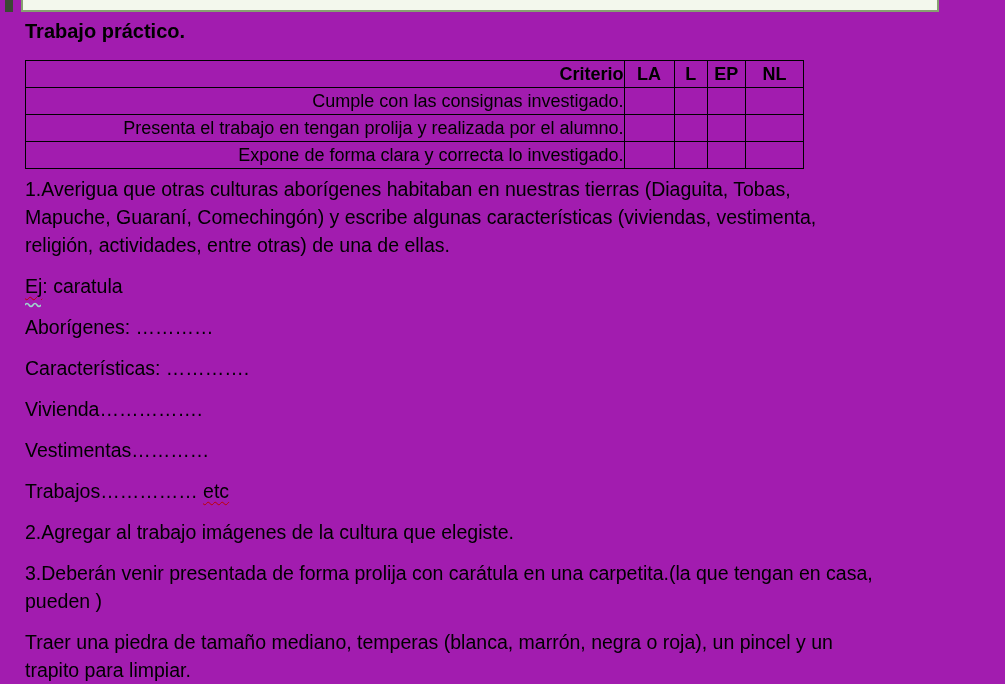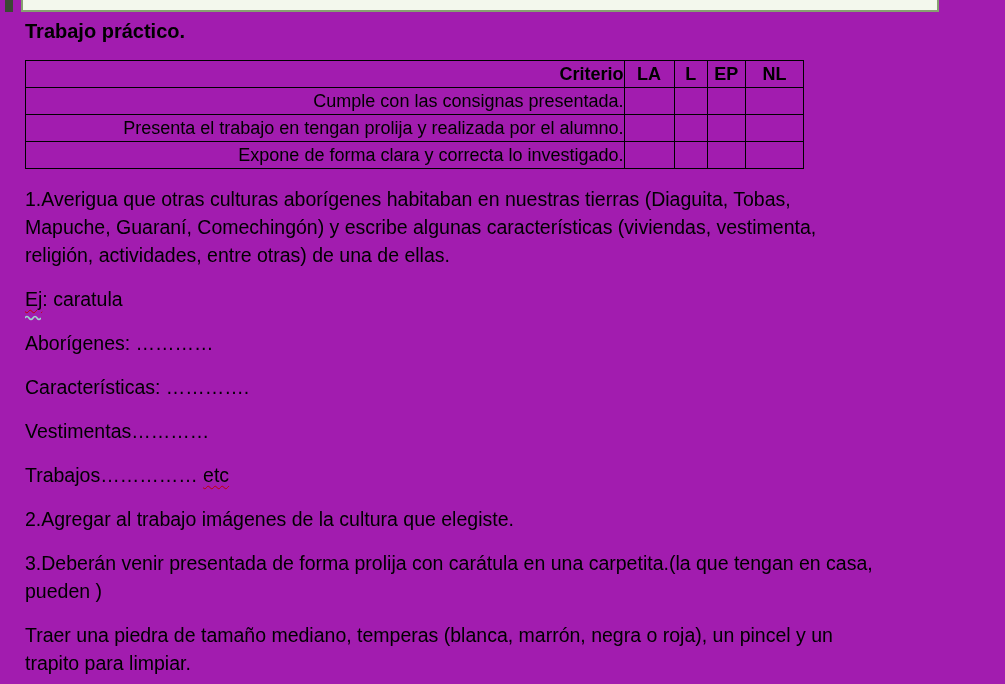--- a/index.html
+++ b/index.html
@@ -65,21 +65,21 @@
   table.rubric th { font-weight: bold; text-align: center; }
   table.rubric th.crit, table.rubric td.crit {
     text-align: right;
     padding-left: 7px;
   }
   .bodytext {
     margin-top: 6px;
     font-size: 19.5px;
     line-height: 28px;
   }
-  .bodytext p { margin: 16px 0 13px 0; }
+  .bodytext p { margin: 0 0 13px 0; }
   .bodytext p:last-child { margin-bottom: 0; }
   .ml { white-space: pre-line; }
   .sp {
     text-decoration-line: underline;
     text-decoration-style: wavy;
     text-decoration-color: #c00000;
     text-decoration-thickness: 1px;
     text-underline-offset: 3px;
   }
   .example-wrap { position: relative; }
@@ -109,21 +109,21 @@
     </colgroup>
     <tbody>
         <tr>
       <th class="crit">Criterio</th>
       <th>LA</th>
       <th>L</th>
       <th>EP</th>
       <th>NL</th>
     </tr>
     <tr>
-      <td class="crit">Cumple con las consignas presentada.</td>
+      <td class="crit">Cumple con las consignas investigado.</td>
       <td></td>
       <td></td>
       <td></td>
       <td></td>
     </tr>
     <tr>
       <td class="crit">Presenta el trabajo en tengan prolija y realizada por el alumno.</td>
       <td></td>
       <td></td>
       <td></td>
@@ -145,20 +145,21 @@
 religión, actividades, entre otras) de una de ellas.</p>
 
     <p>
       <span class="example-wrap"><span class="sp">Ej</span><svg class="grammar-squiggle" width="16" height="6" viewBox="0 0 16 6">
             <path d="M0 3 Q2 0 4 3 T8 3 T12 3 T16 3" stroke="#9fd6ce" stroke-width="1.6" fill="none"></path>
           </svg></span><span>: caratula</span>
     </p>
 
     <p>Aborígenes: …………</p>
     <p>Características: ………….</p>
+    <p>Vivienda…………….</p>
     <p>Vestimentas…………</p>
 
     <p><span>Trabajos…………… </span><span class="sp">etc</span></p>
 
     <p>2.Agregar al trabajo imágenes de la cultura que elegiste.</p>
     <p class="ml">3.Deberán venir presentada de forma prolija con carátula en una carpetita.(la que tengan en casa,
 pueden )</p>
     <p class="ml">Traer una piedra de tamaño mediano, temperas (blanca, marrón, negra o roja), un pincel y un
 trapito para limpiar.</p>
   </div>

